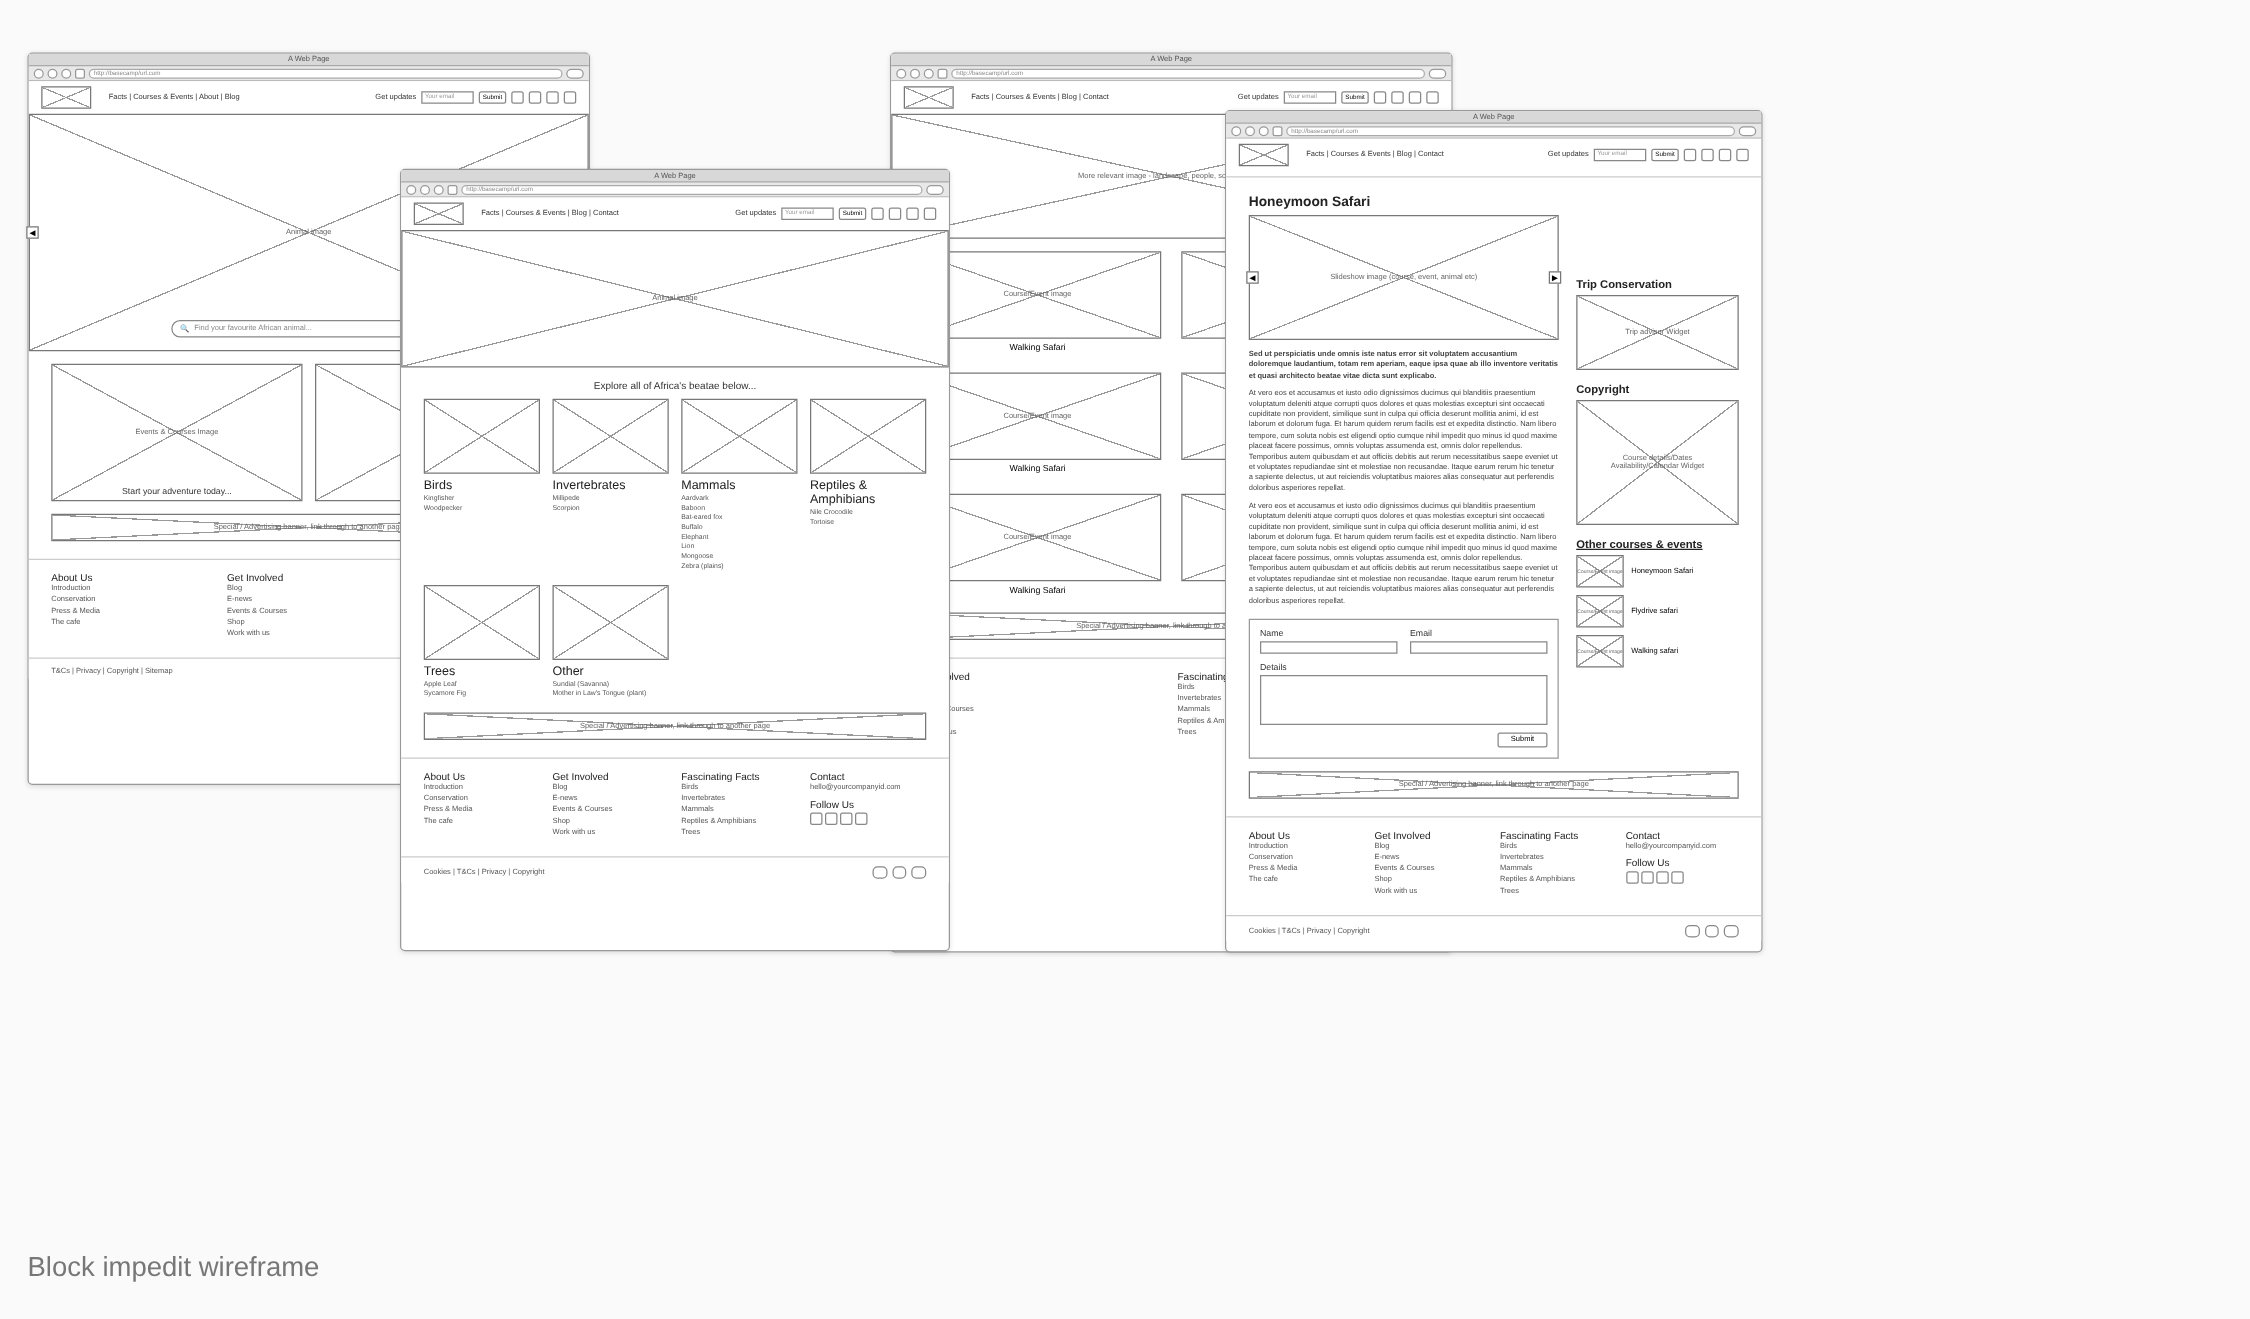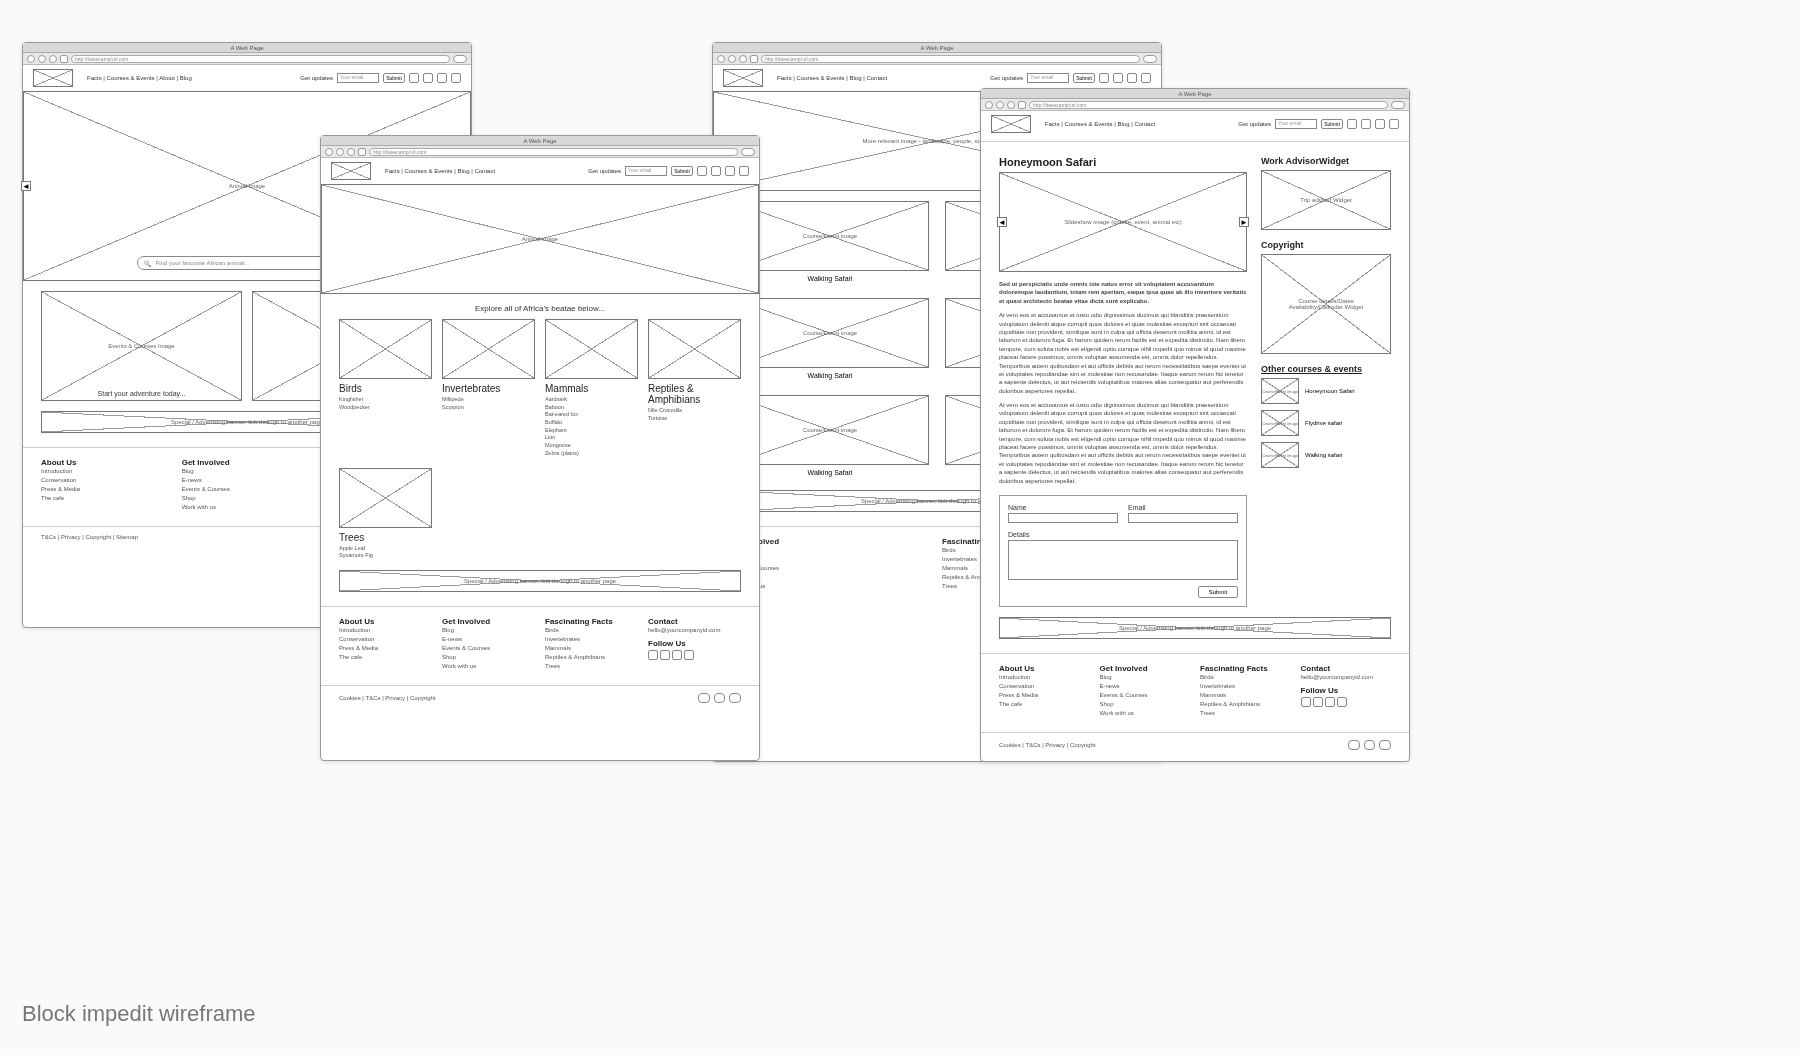--- a/index.html
+++ b/index.html
@@ -79,23 +79,23 @@
   .xbox::after  { background: linear-gradient(to top left,  transparent calc(50% - 0.5px), #999 calc(50% - 0.5px), #999 calc(50% + 0.5px), transparent calc(50% + 0.5px)); }
   .xbox .center-label {
     position: absolute; left: 50%; top: 50%; transform: translate(-50%,-50%);
     font-size: 6px; color: #666; background: rgba(255,255,255,0.0); white-space: nowrap; z-index: 2;
   }
   .xbox .bottom-label {
     position: absolute; left: 0; right: 0; bottom: 3px; text-align: center;
     font-size: 7px; color: #333; z-index: 2; background: rgba(255,255,255,0.0);
   }
 
-  .section-pad { padding: 10px 18px; }
+  .section-pad { padding: 10px 18px; align-items: center; }
   .grid { display: grid; gap: 10px; }
-  .col-title { font-size: 8px; font-weight: bold; color: #222; }
+  .col-title { font-size: 8px; font-weight: normal; color: #222; }
   .col-link { display: block; font-size: 6px; color: #555; line-height: 1.5; }
 
   .rule { height: 1px; background: #ccc; margin: 4px 0; }
 
   .footer-row { display: flex; justify-content: space-between; align-items: center; padding: 3px 18px; font-size: 6px; color: #555; }
   .banner { height: 22px; }
   .search-pill { width: 220px; height: 14px; border: 1px solid #888; border-radius: 8px; display: flex; align-items: center; padding: 0 6px; gap: 4px; font-size: 6px; color: #888; margin: 0 auto; }
 
   
   .f1 { left: 22px;  top: 42px;  width: 450px; height: 586px; z-index: 1; }
@@ -287,20 +287,28 @@
         </div>
 
         <div>
           <div class="xbox" style="height:60px;"></div>
           <div class="species-title">Trees</div>
           <div class="species-list">
             <div>Apple Leaf</div>
               <div>Sycamore Fig</div>
           </div>
         </div>
+        <div>
+          <div class="xbox" style="height:60px;"></div>
+          <div class="species-title">Other</div>
+          <div class="species-list">
+            <div>Sundial (Savanna)</div>
+              <div>Mother in Law's Tongue (plant)</div>
+          </div>
+        </div>
         <div></div>
           <div></div>
       </div>
       <div style="height:10px;"></div>
       <div class="xbox banner">
         <span class="center-label">Special / Advertising banner, link through to another page</span>
       </div>
     </div>
     <div class="rule"></div>
     <div class="section-pad" style="padding-top:6px;">
@@ -501,21 +509,21 @@
             <span class="fl">Details</span>
             <div class="f-textarea"></div>
           </div>
           <div style="display:flex; margin-top:6px;">
             <div class="submit-btn">Submit</div>
           </div>
         </div>
       </div>
 
       <div style="width:130px;">
-        <div class="sidebar-h">Work AdvisorWidget</div>
+        <div class="sidebar-h">Trip Conservation</div>
         <div class="xbox" style="height:60px;">
           <span class="center-label">Trip advisor Widget</span>
         </div>
         <div class="sidebar-h" style="margin-top:10px;">Copyright</div>
         <div class="xbox" style="height:100px;">
           <span class="center-label" style="white-space:normal; width:80%; text-align:center;">Course details/Dates Availability/Calendar Widget</span>
         </div>
         <div class="sidebar-h" style="margin-top:10px;text-decoration:underline;">Other courses &amp; events</div>
         <div class="mini-row">
           <div class="xbox mini-thumb">

